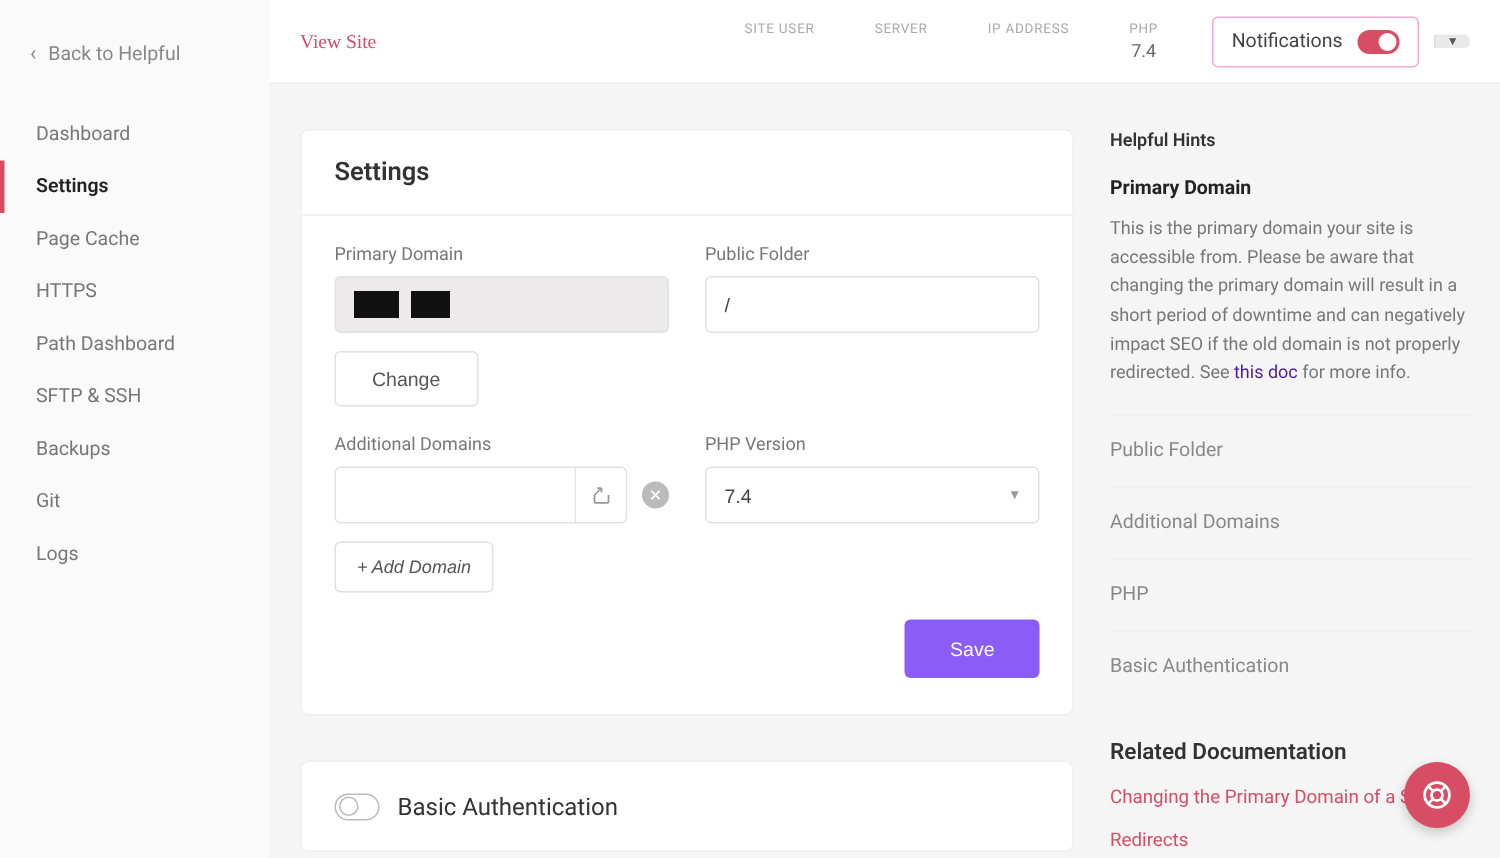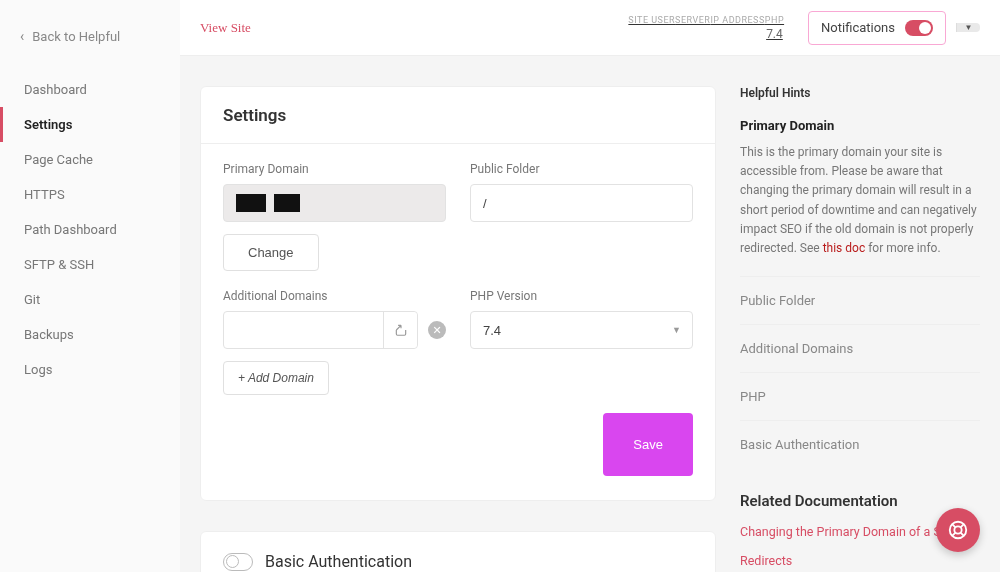--- a/index.html
+++ b/index.html
@@ -58,23 +58,23 @@
       height: 56px;
       background: #fff;
       display: flex;
       align-items: center;
       padding: 0 20px;
       border-bottom: 1px solid #eee;
     }
     .view-site { color: #d74d64; font-size: 13px; cursor: pointer; font-family: Liberation Serif, serif; }
     .topbar-meta {
       display: flex;
+      gap: 40px;
       margin-left: auto;
-      margin-right: 24px;
-      text-decoration: underline;
+      margin-right: 36px;
     }
     .meta-item { text-align: center; }
     .meta-label { font-size: 9px; color: #aaa; letter-spacing: 0.5px; text-transform: uppercase; }
     .meta-value { font-size: 12px; color: #666; margin-top: 2px; }
     .notif {
       display: flex;
       align-items: center;
       border: 1px solid #f9a8d4;
       border-radius: 4px;
       padding: 8px 12px;
@@ -169,24 +169,24 @@
       border: 1px solid #e0e0e0;
       background: #fff;
       color: #555;
       font-size: 13px;
       padding: 10px 24px;
       border-radius: 4px;
       cursor: pointer;
     }
     .btn-small { padding: 9px 14px; font-size: 12px; font-style: italic; }
     .btn-primary {
-      background: #d946ef;
+      background: #8b5cf6;
       color: #fff;
       border: none;
-      padding: 24px 30px;
+      padding: 12px 30px;
     }
     
     .domain-input-wrap {
       display: flex;
       align-items: center;
       gap: 10px;
     }
     .input-w-icon {
       position: relative;
       flex: 1;
@@ -245,21 +245,21 @@
       border: 1.5px solid #bbb;
       border-radius: 50%;
       background: #fff;
     }
     .auth-label { font-size: 16px; color: #333; }
     
     
     .hints-title { font-size: 12px; font-weight: 600; margin-bottom: 18px; color: #333; }
     .hints-section-title { font-size: 13px; font-weight: 700; color: #222; margin-bottom: 10px; }
     .hints-text { font-size: 12px; color: #777; line-height: 1.6; }
-    .hints-text a { color: #b91c1c; text-decoration: none; }
+    .hints-text a { color: #4c1d95; text-decoration: none; }
     .hints-link {
       display: block;
       padding: 16px 0;
       border-top: 1px solid #eee;
       font-size: 13px;
       color: #888;
       cursor: pointer;
     }
     .hints-group { margin-bottom: 10px; }
     .hints-spacer { margin-top: 18px; }
@@ -290,22 +290,22 @@
   <div class="back-link">
     <span class="chevron">‹</span>
     <span>Back to Helpful</span>
   </div>
   <div class="sidebar-item"><span>Dashboard</span></div>
   <div class="sidebar-item active"><span>Settings</span></div>
   <div class="sidebar-item"><span>Page Cache</span></div>
   <div class="sidebar-item"><span>HTTPS</span></div>
   <div class="sidebar-item"><span>Path Dashboard</span></div>
   <div class="sidebar-item"><span>SFTP &amp; SSH</span></div>
+  <div class="sidebar-item"><span>Backups</span></div>
   <div class="sidebar-item"><span>Git</span></div>
-  <div class="sidebar-item"><span>Backups</span></div>
   <div class="sidebar-item"><span>Logs</span></div>
 </div>
 
 <div class="topbar">
   <span class="view-site">View Site</span>
   <div class="topbar-meta">
     <div class="meta-item">
       <div class="meta-label">SITE USER</div>
     </div>
     <div class="meta-item">

